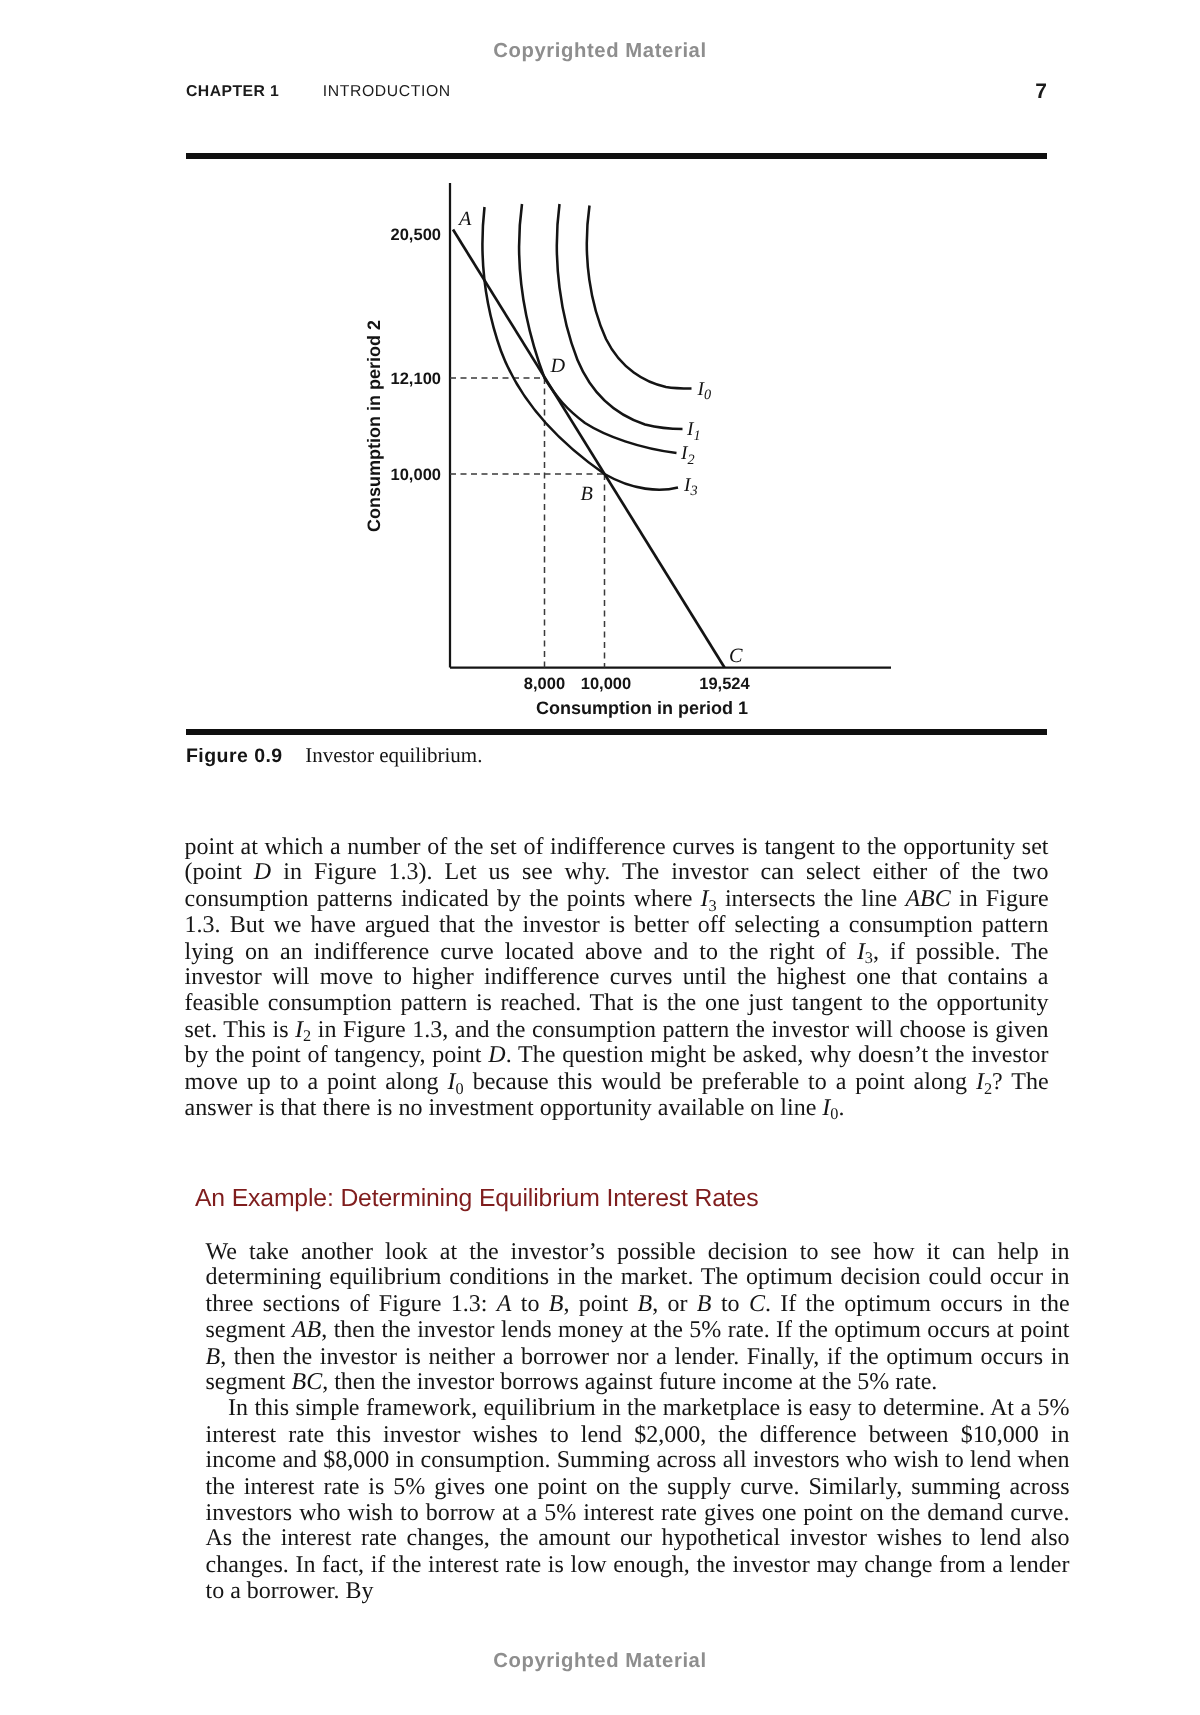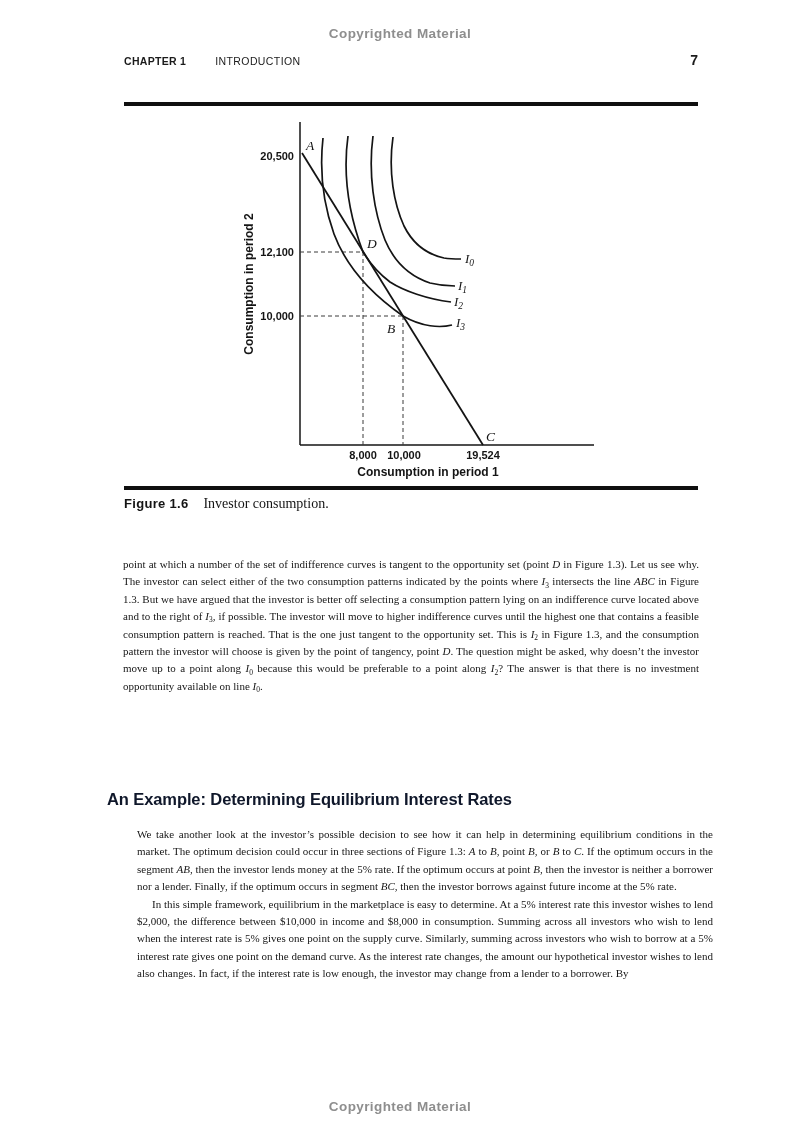--- a/index.html
+++ b/index.html
@@ -30,27 +30,27 @@
   .pt{font-family:"Liberation Serif",serif;font-style:italic;font-size:13.5px;}
   .clabel{font-family:"Liberation Serif",serif;font-style:italic;font-size:13px;}
   .clabel .sub{font-size:9.5px;}
   .stroke{stroke:#141414;fill:none;}
   .dash{stroke:#3a3a3a;stroke-width:1;fill:none;stroke-dasharray:4 3;}
 
   .caption{position:absolute;left:124px;top:496px;font-size:14px;color:#141414;}
   .caption-label{font-family:"Liberation Sans",sans-serif;font-weight:700;
                  font-size:13px;letter-spacing:0.3px;margin-right:15px;}
 
-  .para{text-align:justify;font-size:11px;line-height:17.4px;color:#161616;margin:0;}
+  .para{text-align:justify;font-size:16px;line-height:17.4px;color:#161616;margin:0;}
   .para i{font-style:italic;}
   .para sub{font-size:0.68em;line-height:0;position:relative;top:0.28em;vertical-align:baseline;}
   #para1{position:absolute;left:123px;top:556px;width:576px;}
-  .heading{position:absolute;left:107px;top:790px;width:576px;
-           font-family:"Liberation Sans",sans-serif;font-weight:700;
-           font-size:16.5px;letter-spacing:-0.1px;color:#0f172a;}
+  .heading{position:absolute;left:130px;top:790px;width:576px;
+           font-family:"Liberation Sans",sans-serif;font-weight:400;
+           font-size:16.5px;letter-spacing:-0.1px;color:#7f1d1d;}
   #bodyflow{position:absolute;left:137px;top:826px;width:576px;}
   #bodyflow .indent{text-indent:15px;}
 </style>
 </head>
 <body>
 
 <div class="page">
 
   <div class="wm wm-top">Copyrighted Material</div>
 
@@ -98,21 +98,21 @@
       <text class="clabel" x="345" y="151"><tspan>I</tspan><tspan class="sub" dy="3">0</tspan></text>
       <text class="clabel" x="338" y="178"><tspan>I</tspan><tspan class="sub" dy="3">1</tspan></text>
       <text class="clabel" x="334" y="194"><tspan>I</tspan><tspan class="sub" dy="3">2</tspan></text>
       <text class="clabel" x="336" y="215"><tspan>I</tspan><tspan class="sub" dy="3">3</tspan></text>
     </svg>
   </div>
 
   <div class="rule rule-bottom"></div>
 
   <div class="caption">
-    <span class="caption-label">Figure 1.6</span><span>Investor consumption.</span>
+    <span class="caption-label">Figure 0.9</span><span>Investor equilibrium.</span>
   </div>
 
   <p class="para" id="para1">point at which a number of the set of indifference curves is tangent to the opportunity set (point <i>D</i> in Figure 1.3). Let us see why. The investor can select either of the two consumption patterns indicated by the points where <i>I</i><sub>3</sub> intersects the line <i>ABC</i> in Figure 1.3. But we have argued that the investor is better off selecting a consumption pattern lying on an indifference curve located above and to the right of <i>I</i><sub>3</sub>, if possible. The investor will move to higher indifference curves until the highest one that contains a feasible consumption pattern is reached. That is the one just tangent to the opportunity set. This is <i>I</i><sub>2</sub> in Figure 1.3, and the consumption pattern the investor will choose is given by the point of tangency, point <i>D</i>. The question might be asked, why doesn’t the investor move up to a point along <i>I</i><sub>0</sub> because this would be preferable to a point along <i>I</i><sub>2</sub>? The answer is that there is no investment opportunity available on line <i>I</i><sub>0</sub>.</p>
 
   <div class="heading">An Example: Determining Equilibrium Interest Rates</div>
 
   <div id="bodyflow">
     <p class="para">We take another look at the investor’s possible decision to see how it can help in determining equilibrium conditions in the market. The optimum decision could occur in three sections of Figure 1.3: <i>A</i> to <i>B</i>, point <i>B</i>, or <i>B</i> to <i>C</i>. If the optimum occurs in the segment <i>AB</i>, then the investor lends money at the 5% rate. If the optimum occurs at point <i>B</i>, then the investor is neither a borrower nor a lender. Finally, if the optimum occurs in segment <i>BC</i>, then the investor borrows against future income at the 5% rate.</p>
     <p class="para indent">In this simple framework, equilibrium in the marketplace is easy to determine. At a 5% interest rate this investor wishes to lend $2,000, the difference between $10,000 in income and $8,000 in consumption. Summing across all investors who wish to lend when the interest rate is 5% gives one point on the supply curve. Similarly, summing across investors who wish to borrow at a 5% interest rate gives one point on the demand curve. As the interest rate changes, the amount our hypothetical investor wishes to lend also changes. In fact, if the interest rate is low enough, the investor may change from a lender to a borrower. By</p>
   </div>

